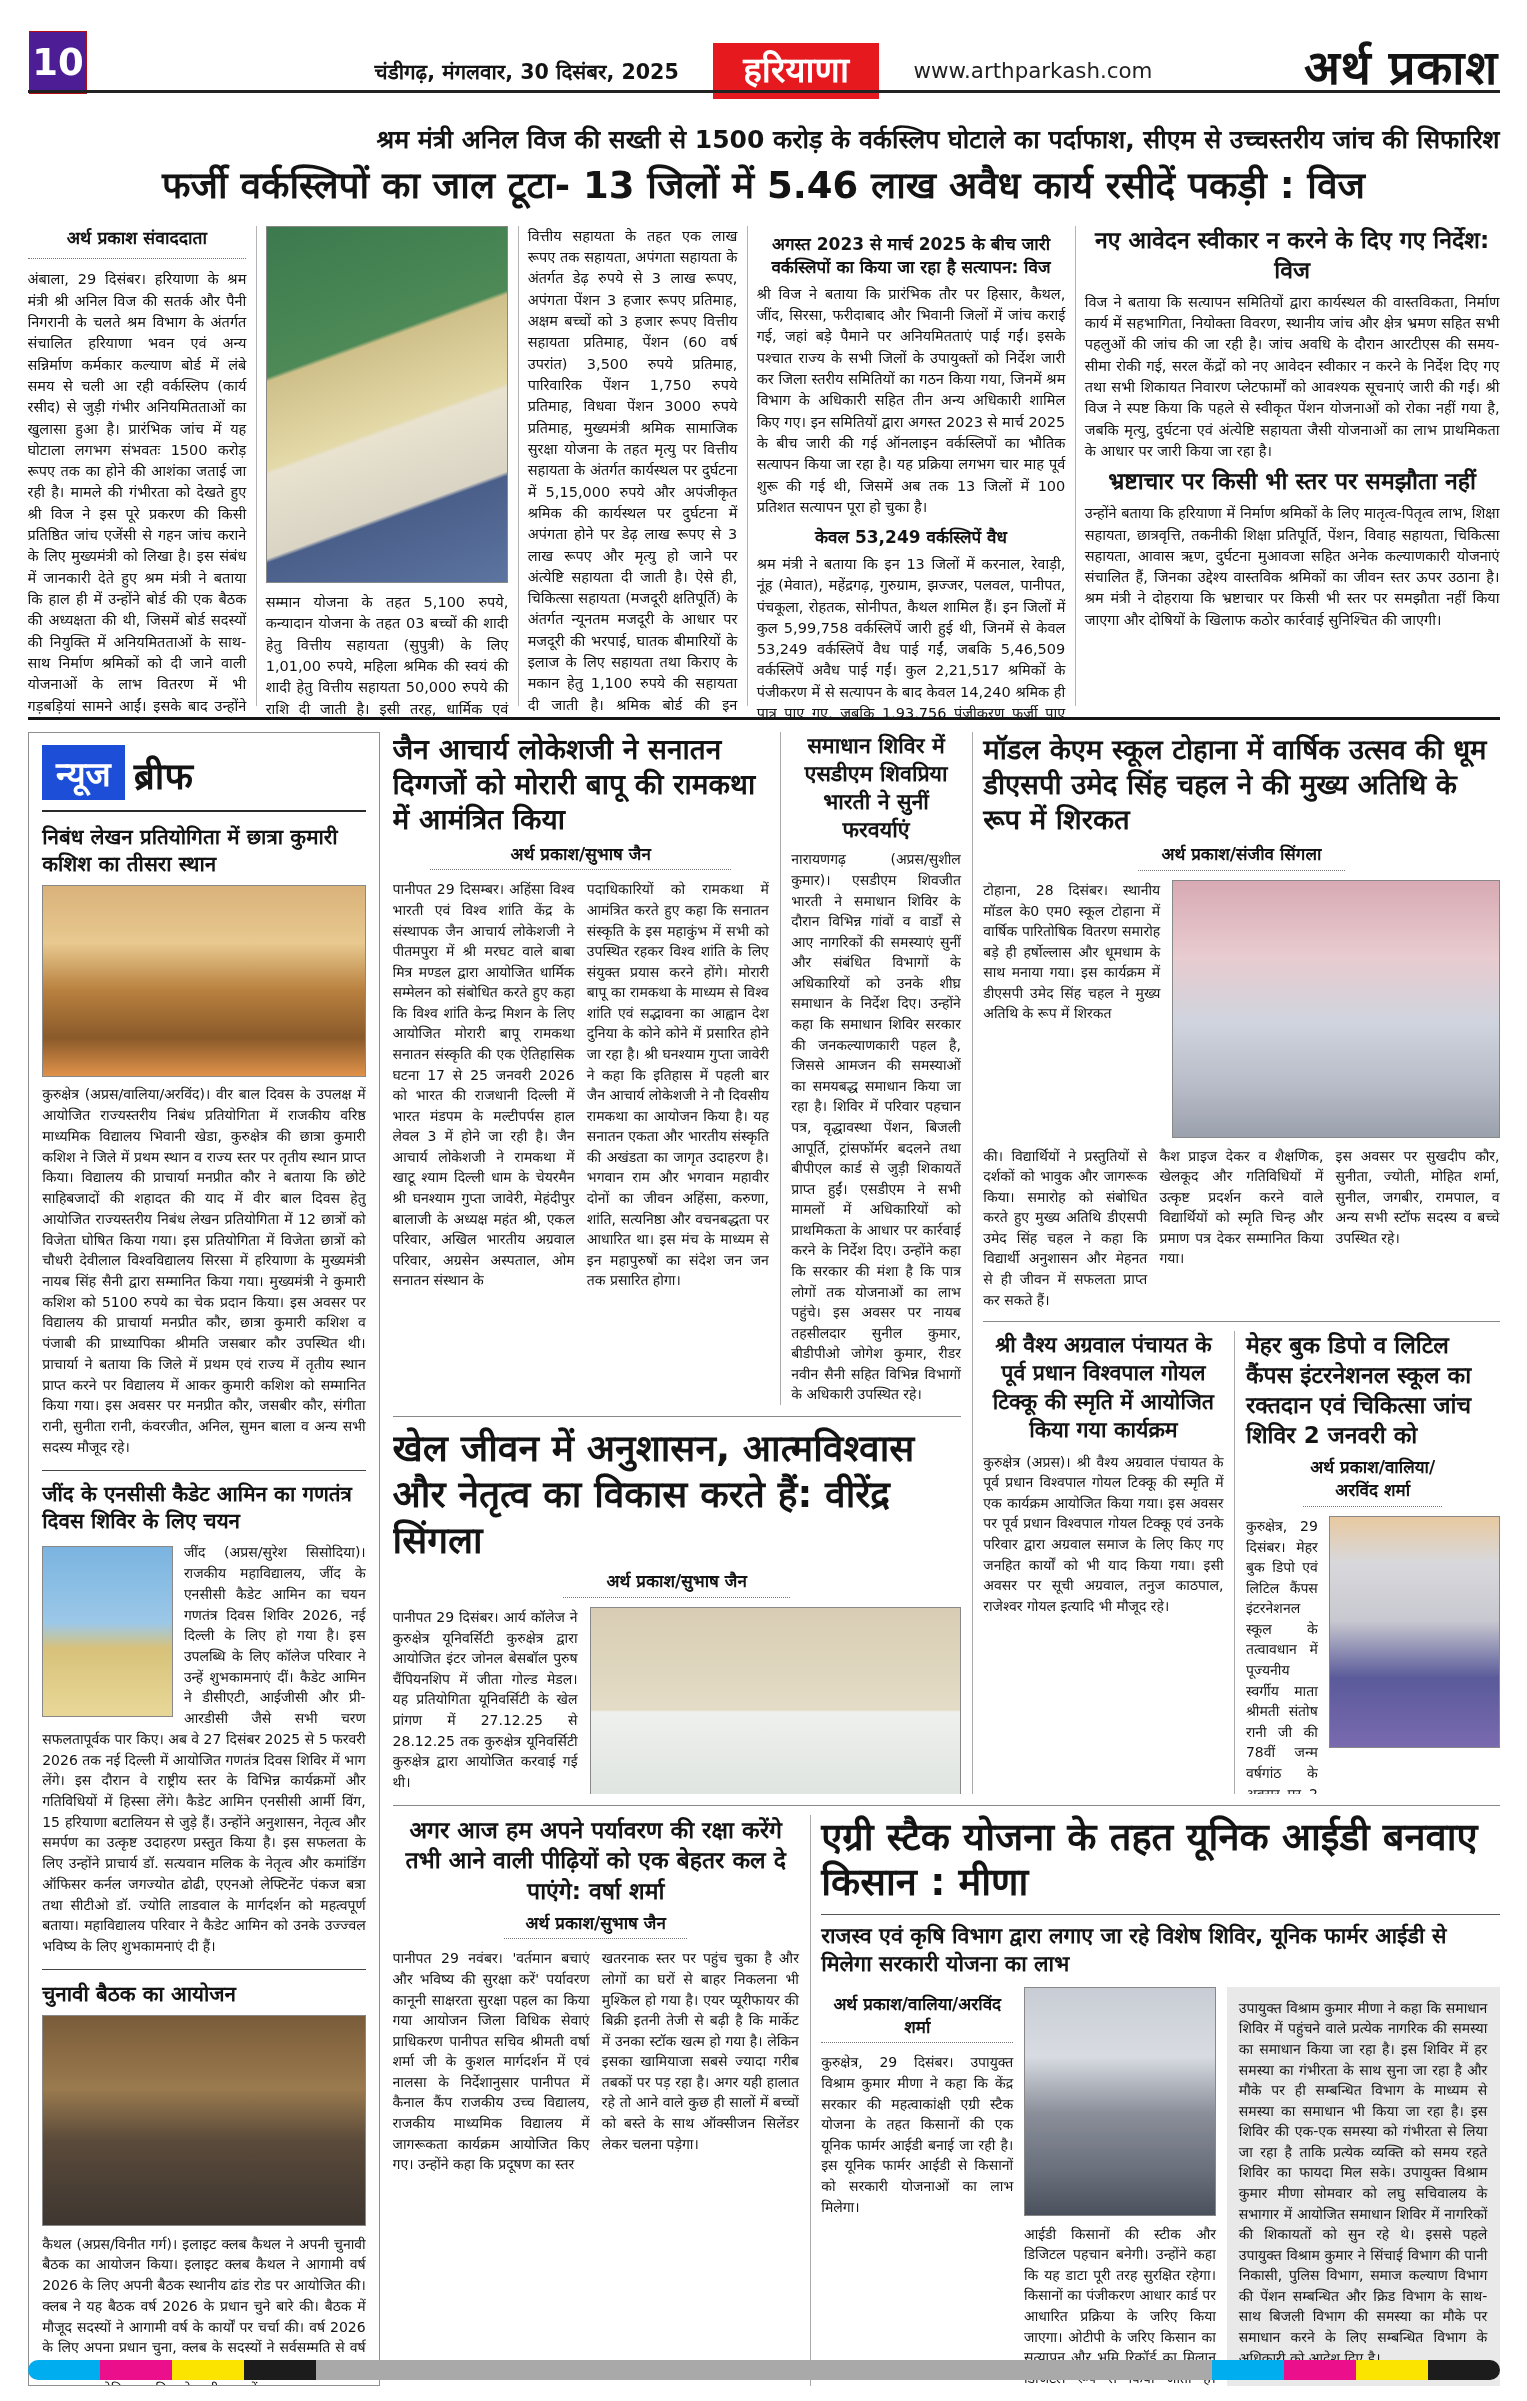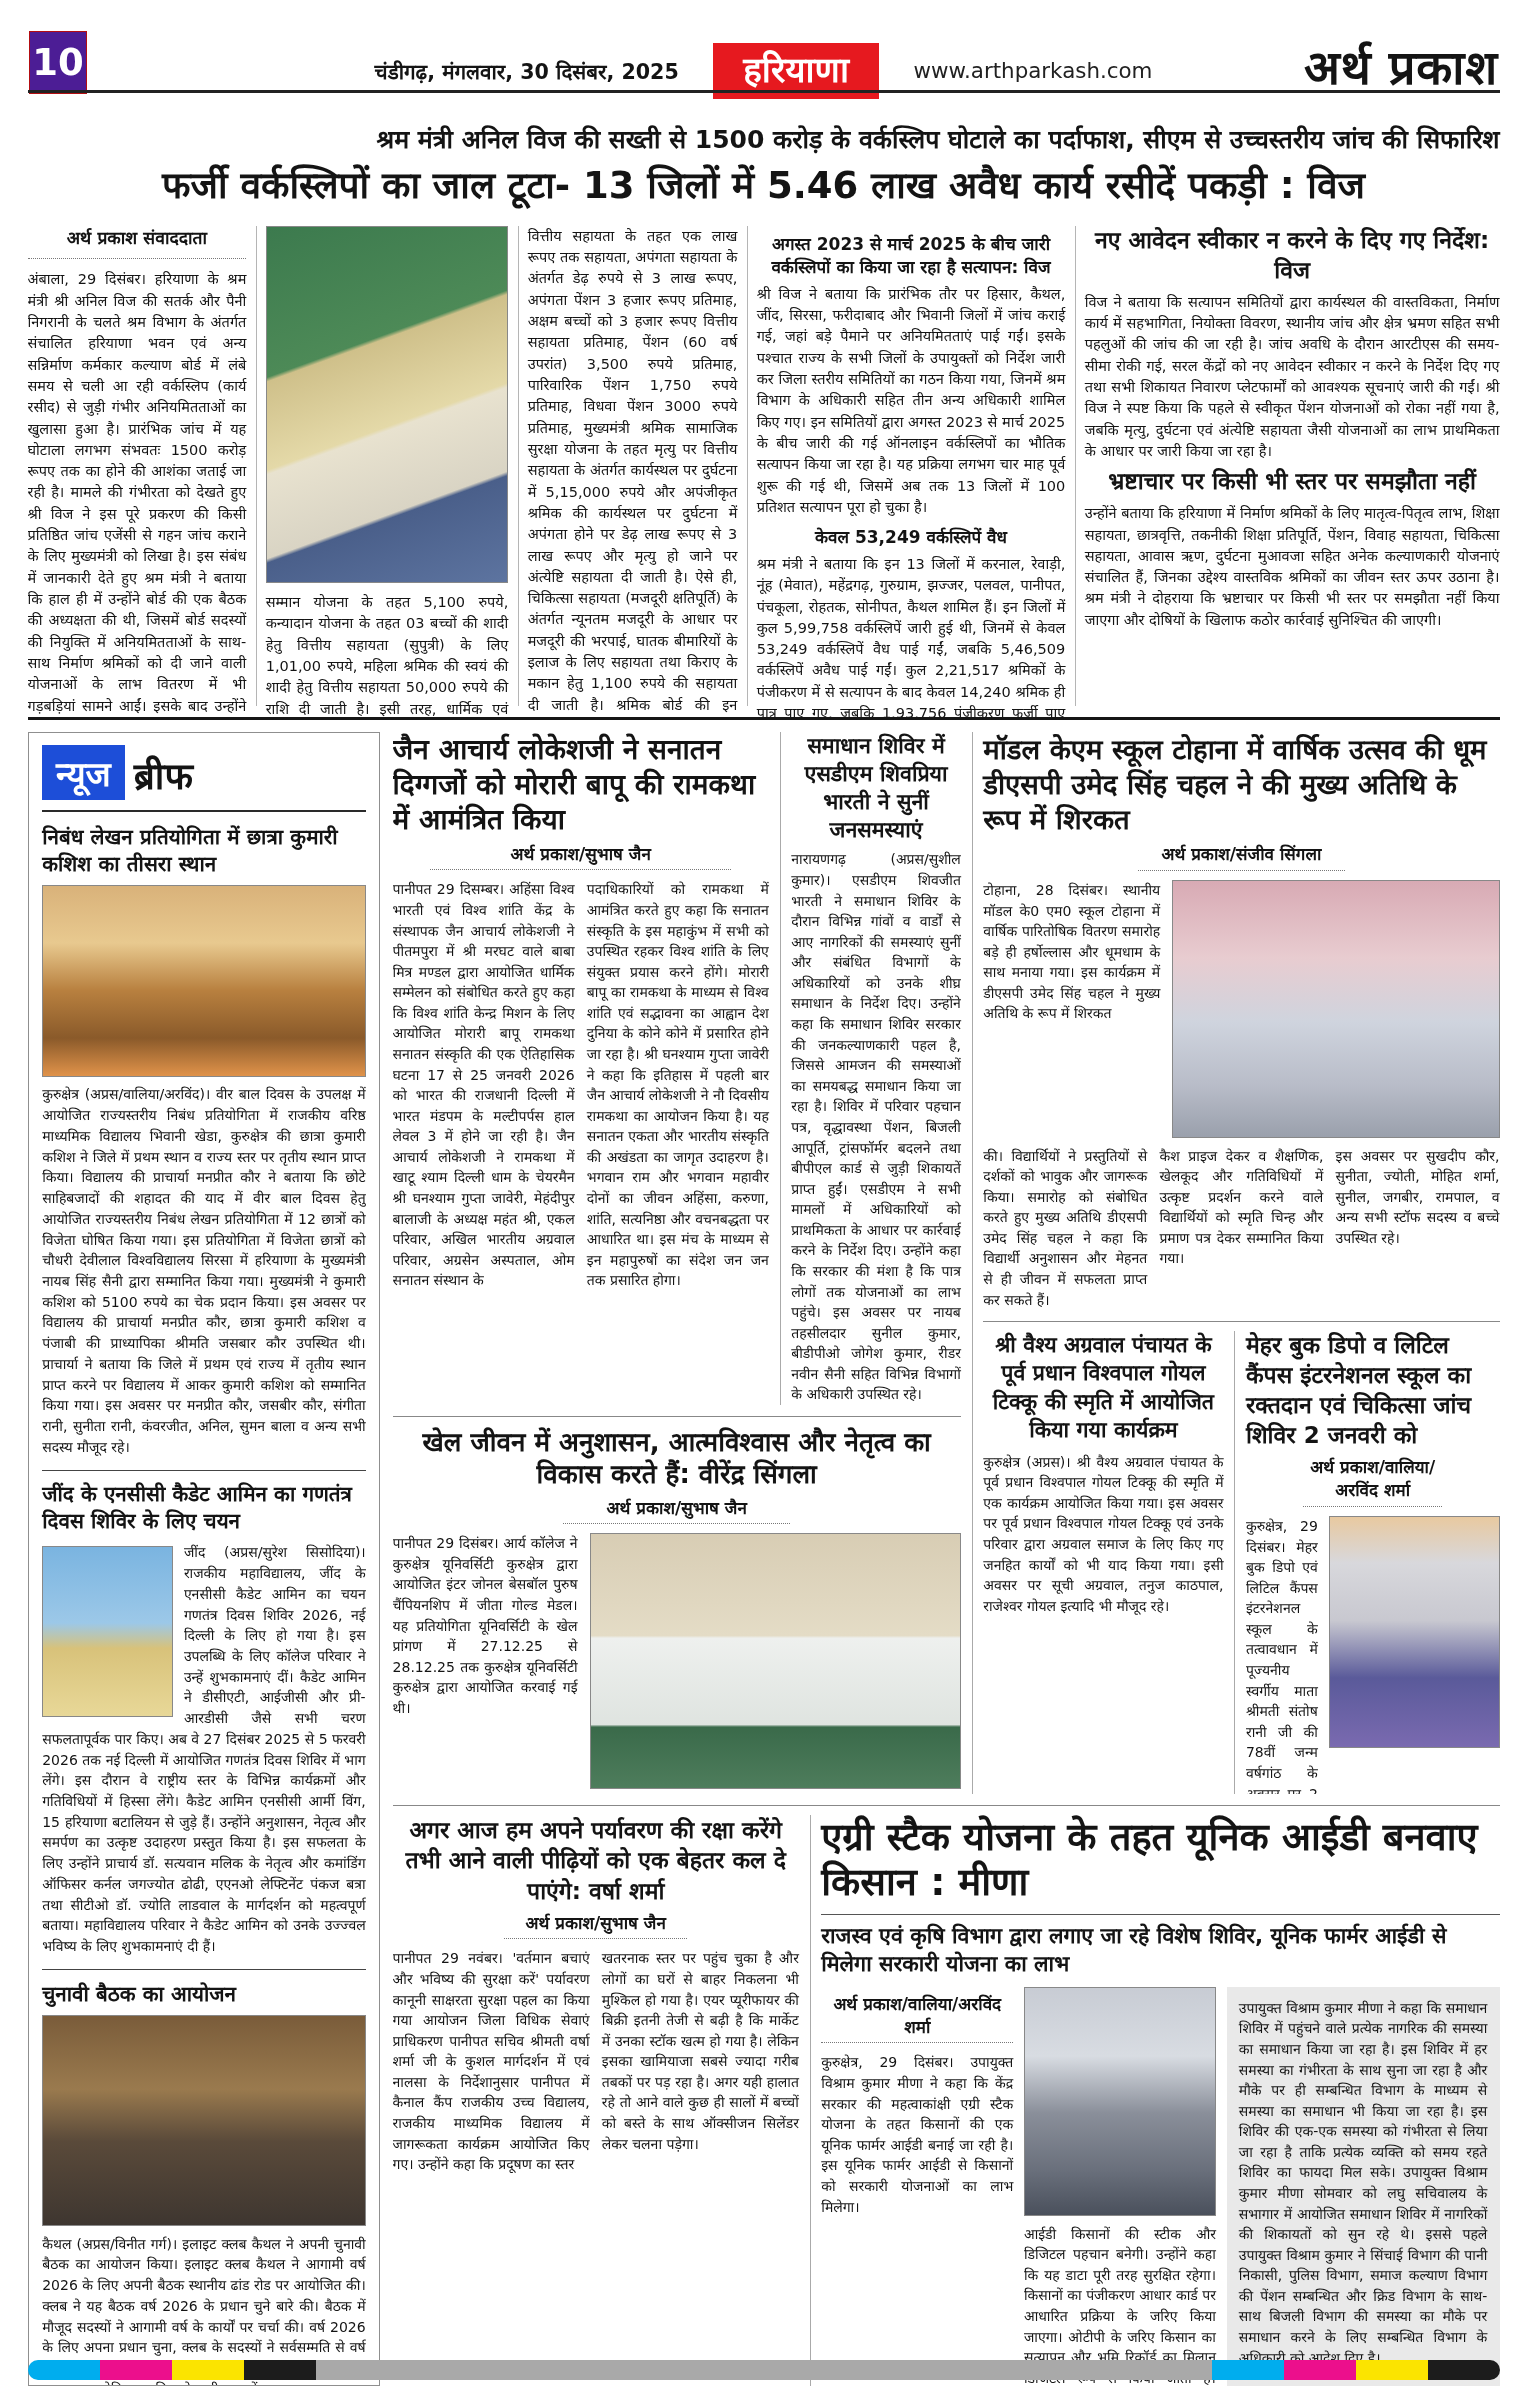--- a/index.html
+++ b/index.html
@@ -67,21 +67,21 @@
   .byline2 { text-align:center; font-size:17px; font-weight:700; padding-bottom:4.6px; margin:4.6px auto 9.2px auto;
              border-bottom:1.5px dotted #777; width:80%; }
 
   .jain-wrap { display:flex; }
   .jain { width:388px; border-right:0.8px solid #aaa; padding-right:10.7px; }
   .jain h2 { font-size:28px; font-weight:700; line-height:1.25; }
   .samadhan { flex:1; padding-left:10.7px; }
   .samadhan h2 { font-size:21.4px; font-weight:700; line-height:1.3; text-align:center; margin-bottom:6.1px; }
 
   .khel { border-top:1.5px solid #888; margin-top:10.7px; padding-top:9.2px; }
-  .khel h2 { font-size:26px; font-weight:700; line-height:1.25;text-align:center; }
+  .khel h2 { font-size:37px; font-weight:700; line-height:1.25; }
   .khel-row { display:flex; gap:12.2px; margin-top:4.6px; }
   .khel-c1 { width:185px; }
   .khel-photo { flex:1; height:256px; border:0.8px solid #888;
                 background:linear-gradient(180deg,#d8cdb4 0%,#e4dcc6 40%,#eef0ee 41%,#dfe4e0 75%,#3a6a4a 76%,#4e7d5c 100%); }
 
   .model h2 { font-size:27.5px; font-weight:700; line-height:1.28; }
   .model-row { display:flex; gap:12.2px; margin-top:4.6px; }
   .model-c1 { width:177px; }
   .model-photo { flex:1; height:258px; border:0.8px solid #888;
                  background:linear-gradient(180deg,#d8aab4 0%,#e8ccd0 30%,#cfd4de 55%,#b8bcc8 80%,#9aa0ac 100%); }
@@ -203,21 +203,21 @@
           <div class="jain-wrap">
             <div class="jain">
               <h2>जैन आचार्य लोकेशजी ने सनातन दिग्गजों को मोरारी बापू की रामकथा में आमंत्रित किया</h2>
               <div class="byline2">अर्थ प्रकाश/सुभाष जैन</div>
               <div class="two-col art-body">
                 <div>पानीपत 29 दिसम्बर। अहिंसा विश्व भारती एवं विश्व शांति केंद्र के संस्थापक जैन आचार्य लोकेशजी ने पीतमपुरा में श्री मरघट वाले बाबा मित्र मण्डल द्वारा आयोजित धार्मिक सम्मेलन को संबोधित करते हुए कहा कि विश्व शांति केन्द्र मिशन के लिए आयोजित मोरारी बापू रामकथा सनातन संस्कृति की एक ऐतिहासिक घटना 17 से 25 जनवरी 2026 को भारत की राजधानी दिल्ली में भारत मंडपम के मल्टीपर्पस हाल लेवल 3 में होने जा रही है। जैन आचार्य लोकेशजी ने रामकथा में खाटू श्याम दिल्ली धाम के चेयरमैन श्री घनश्याम गुप्ता जावेरी, मेहंदीपुर बालाजी के अध्यक्ष महंत श्री, एकल परिवार, अखिल भारतीय अग्रवाल परिवार, अग्रसेन अस्पताल, ओम सनातन संस्थान के</div>
                 <div>पदाधिकारियों को रामकथा में आमंत्रित करते हुए कहा कि सनातन संस्कृति के इस महाकुंभ में सभी को उपस्थित रहकर विश्व शांति के लिए संयुक्त प्रयास करने होंगे। मोरारी बापू का रामकथा के माध्यम से विश्व शांति एवं सद्भावना का आह्वान देश दुनिया के कोने कोने में प्रसारित होने जा रहा है। श्री घनश्याम गुप्ता जावेरी ने कहा कि इतिहास में पहली बार जैन आचार्य लोकेशजी ने नौ दिवसीय रामकथा का आयोजन किया है। यह सनातन एकता और भारतीय संस्कृति की अखंडता का जागृत उदाहरण है। भगवान राम और भगवान महावीर दोनों का जीवन अहिंसा, करुणा, शांति, सत्यनिष्ठा और वचनबद्धता पर आधारित था। इस मंच के माध्यम से इन महापुरुषों का संदेश जन जन तक प्रसारित होगा।</div>
               </div>
             </div>
             <div class="samadhan">
-              <h2>समाधान शिविर में एसडीएम शिवप्रिया भारती ने सुनीं जनसमस्याएं</h2>
+              <h2>समाधान शिविर में एसडीएम शिवप्रिया भारती ने सुनीं फरवर्याएं</h2>
               <div class="art-body">नारायणगढ़ (अप्रस/सुशील कुमार)। एसडीएम शिवजीत भारती ने समाधान शिविर के दौरान विभिन्न गांवों व वार्डों से आए नागरिकों की समस्याएं सुनीं और संबंधित विभागों के अधिकारियों को उनके शीघ्र समाधान के निर्देश दिए। उन्होंने कहा कि समाधान शिविर सरकार की जनकल्याणकारी पहल है, जिससे आमजन की समस्याओं का समयबद्ध समाधान किया जा रहा है। शिविर में परिवार पहचान पत्र, वृद्धावस्था पेंशन, बिजली आपूर्ति, ट्रांसफॉर्मर बदलने तथा बीपीएल कार्ड से जुड़ी शिकायतें प्राप्त हुईं। एसडीएम ने सभी मामलों में अधिकारियों को प्राथमिकता के आधार पर कार्रवाई करने के निर्देश दिए। उन्होंने कहा कि सरकार की मंशा है कि पात्र लोगों तक योजनाओं का लाभ पहुंचे। इस अवसर पर नायब तहसीलदार सुनील कुमार, बीडीपीओ जोगेश कुमार, रीडर नवीन सैनी सहित विभिन्न विभागों के अधिकारी उपस्थित रहे।</div>
             </div>
           </div>
 
           <div class="khel">
             <h2>खेल जीवन में अनुशासन, आत्मविश्वास और नेतृत्व का विकास करते हैं: वीरेंद्र सिंगला</h2>
             <div class="byline2" style="width:40%;">अर्थ प्रकाश/सुभाष जैन</div>
             <div class="khel-row">
               <div class="khel-c1 art-body">पानीपत 29 दिसंबर। आर्य कॉलेज ने कुरुक्षेत्र यूनिवर्सिटी कुरुक्षेत्र द्वारा आयोजित इंटर जोनल बेसबॉल पुरुष चैंपियनशिप में जीता गोल्ड मेडल। यह प्रतियोगिता यूनिवर्सिटी के खेल प्रांगण में 27.12.25 से 28.12.25 तक कुरुक्षेत्र यूनिवर्सिटी कुरुक्षेत्र द्वारा आयोजित करवाई गई थी।</div>
               <div class="khel-photo"></div>

